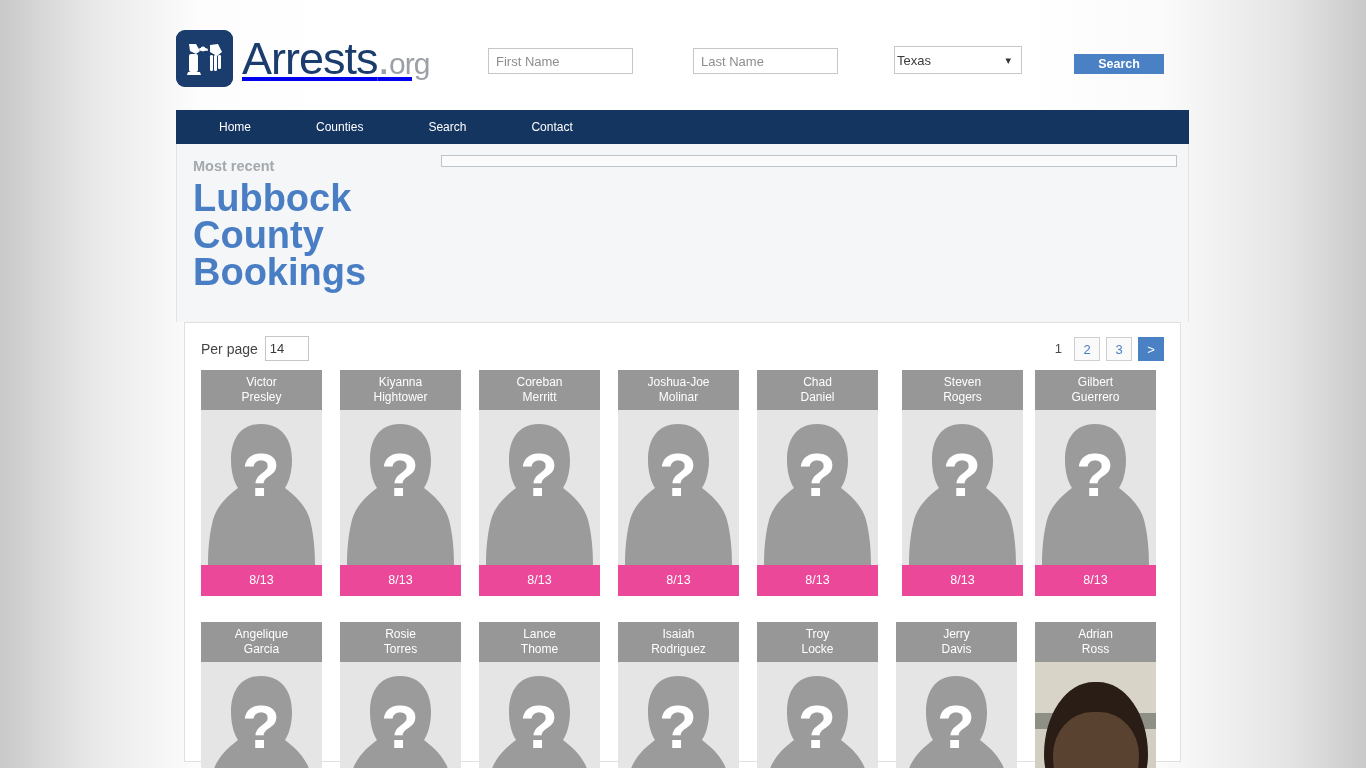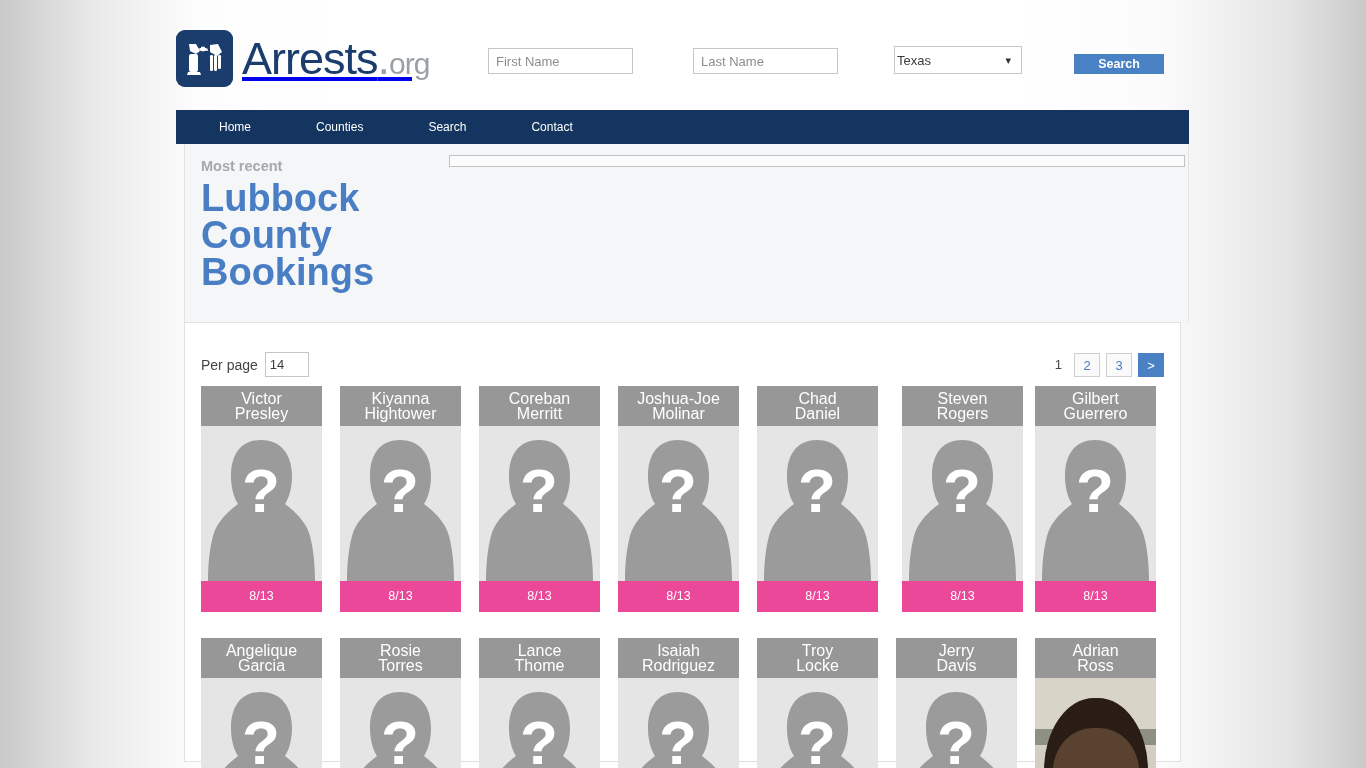--- a/index.html
+++ b/index.html
@@ -140,21 +140,20 @@
     line-height: 34px;
   }
 
   
   .hero {
     background: #f4f6f8;
     border-left: 1px solid #e3e3e3;
     border-right: 1px solid #e3e3e3;
     height: 178px;
     position: relative;
-    margin-left: 8px;
   }
   .hero-title-block {
     position: absolute;
     left: 16px; top: 14px;
     width: 230px;
   }
   .most-recent {
     color: #a3a9ad;
     font-size: 14.5px;
     font-weight: bold;
@@ -176,21 +175,21 @@
     background: #fbfbfc;
   }
 
   
   .results {
     position: relative;
     margin: 0 8px;
     background: #ffffff;
     border: 1px solid #e0e0e0;
     height: 440px;
-    padding: 16px 16px;
+    padding: 0 16px;
   }
   .results-top {
     height: 47px;
     display: flex;
     align-items: center;
     justify-content: space-between;
     padding-top: 4px;
   }
   .per-page {
     display: flex;
@@ -246,21 +245,21 @@
     column-gap: 18px;
     row-gap: 26px;
   }
   .card {
     width: 121px;
     background: #e9e9e9;
   }
   .card-name {
     background: #979797;
     color: #ffffff;
-    font-size: 16px;
+    font-size: 12px;
     line-height: 15px;
     text-align: center;
     padding: 5px 2px 5px;
     height: 40px;
     overflow: hidden;
   }
   .card-photo {
     height: 155px;
     background: #e9e9e9;
     position: relative;

